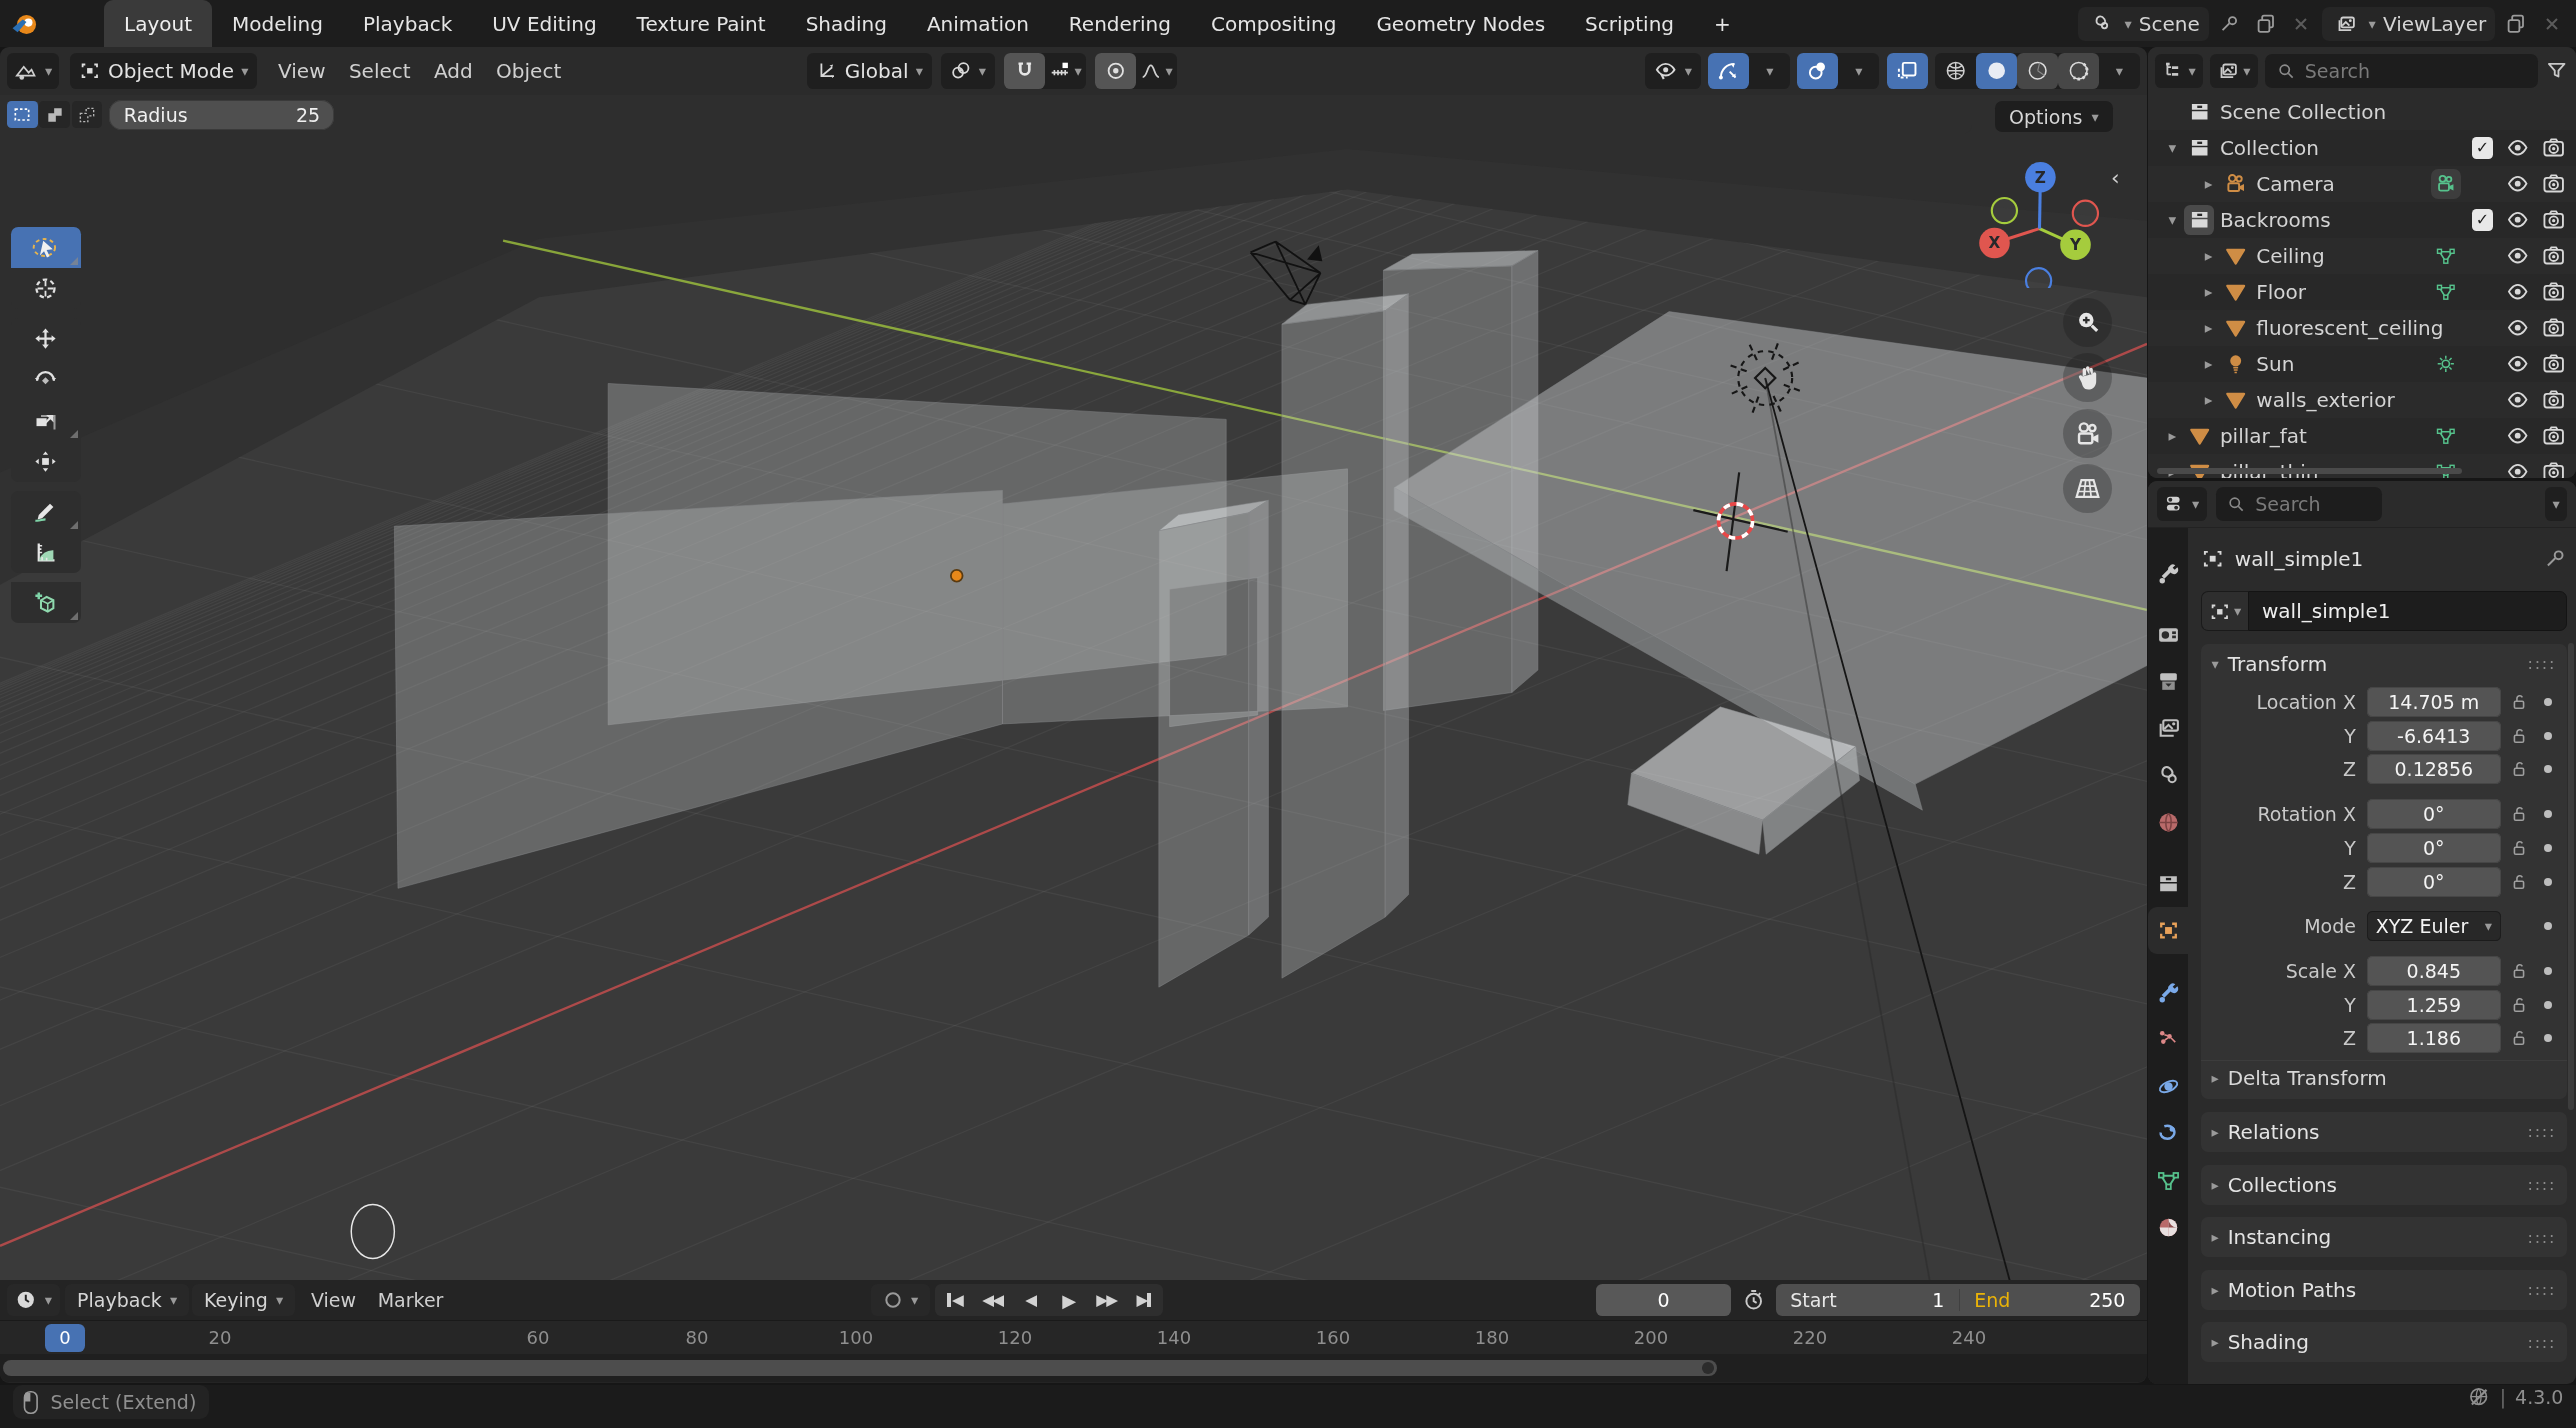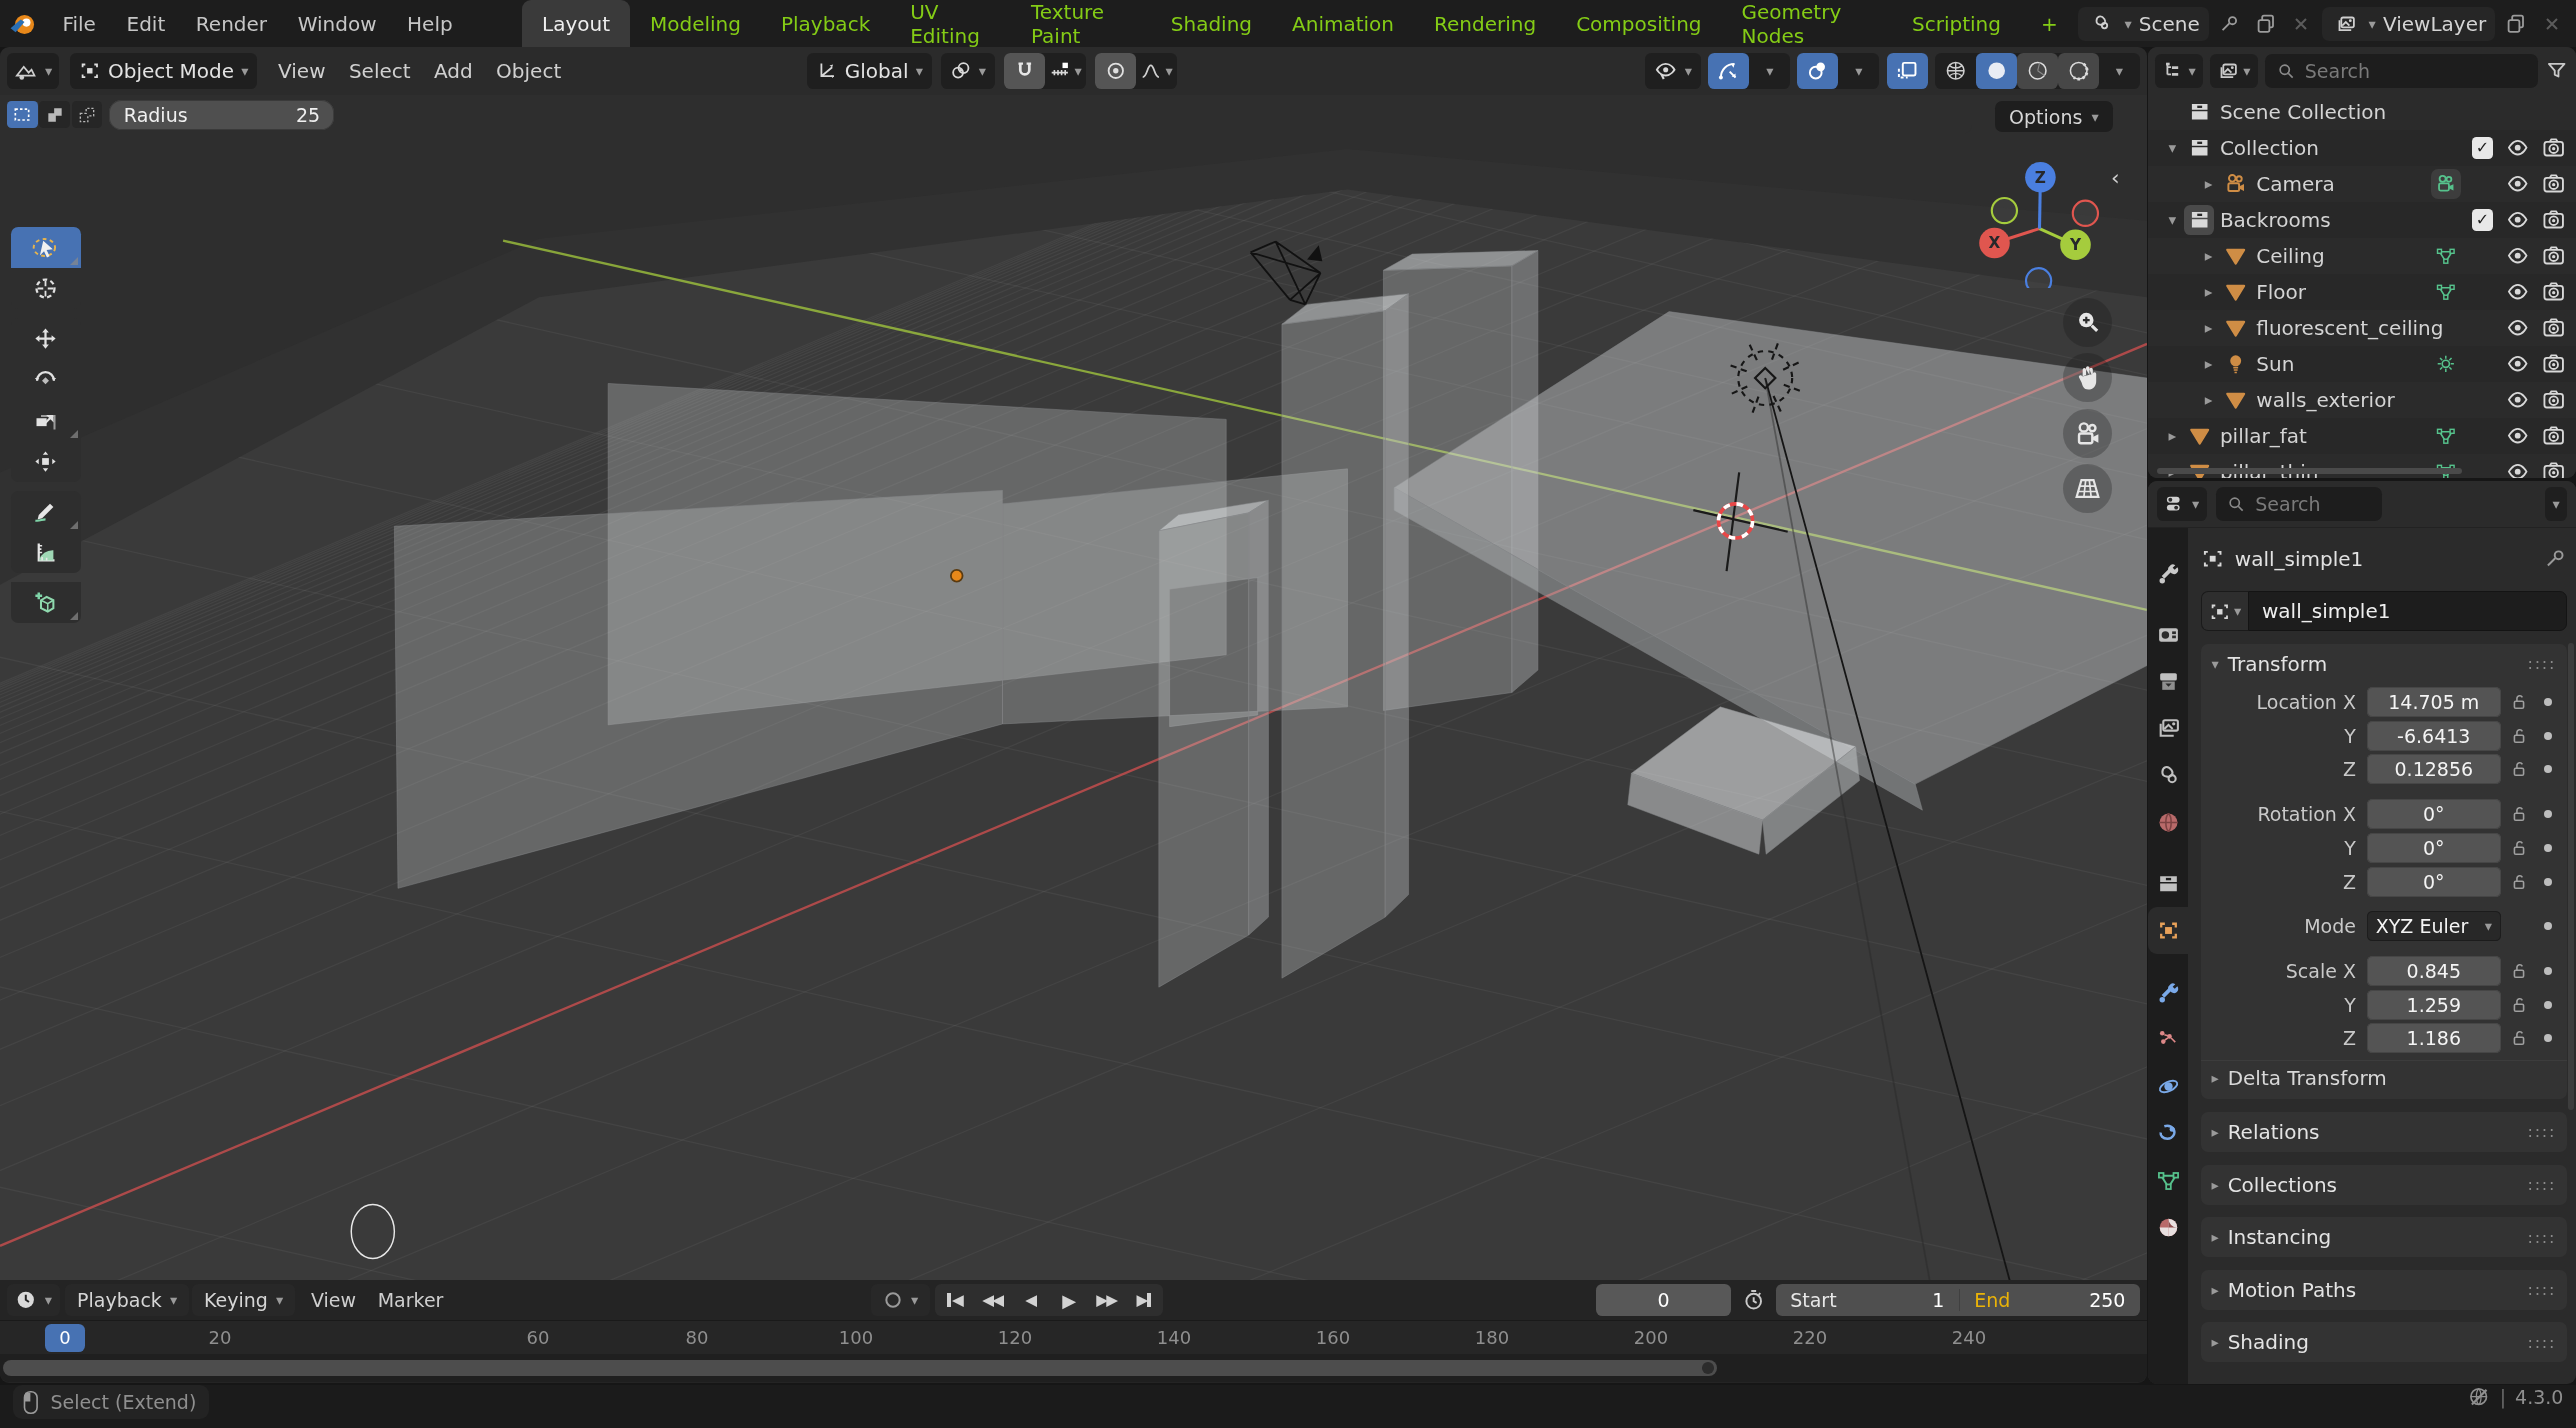--- a/index.html
+++ b/index.html
@@ -5,21 +5,21 @@
   * { margin:0; padding:0; box-sizing:border-box; user-select:none; }
   html,body { background:#101010; }
   body { font-family:"DejaVu Sans","Liberation Sans",sans-serif; color:#cfcfcf; }
   #app { position:relative; width:2576px; height:1428px; background:#161616; overflow:hidden; }
 
   
   #topbar { position:absolute; left:0; top:0; width:2576px; height:47px; background:#1d1d1d; display:flex; align-items:stretch; font-size:20px; }
   .menu-item { padding:0 15.3px; display:flex; align-items:center; color:#c6c6c6; border-radius:7.2px; }
   #logo { width:50px; display:flex; align-items:center; justify-content:center; }
   .ws-tabs { display:flex; margin-left:54px; align-items:stretch; }
-  .ws-tab { padding:0 20px; display:flex; align-items:center; color:#84cc16; font-size:20px; border-radius:9px 9px 0 0; }
+  .ws-tab { padding:0 20px; display:flex; align-items:center; color:#e5e5e5; font-size:20px; border-radius:9px 9px 0 0; }
   .ws-tab.active { background:#3a3a3a; color:#efefef; }
   .tb-right { margin-left:auto; display:flex; align-items:center; gap:5.4px; padding-right:9px; font-size:20px; color:#d4d4d4; }
   .tb-ico { width:30.5px; height:30.5px; display:flex; align-items:center; justify-content:center; color:#9c9c9c; }
   .tb-ico.dim { color:#5c5c5c; }
   .idblock { display:flex; align-items:center; gap:7.2px; background:#262626; border-radius:7.2px; padding:2.7px 9px; height:34px; }
 
   
   #main { position:absolute; left:0; top:47px; width:2576px; height:1337px; }
   #left { position:absolute; left:0; top:0; width:2147px; height:1337px; }
   #right { position:absolute; left:2148px; top:0; width:428px; height:1337px; }
@@ -134,27 +134,20 @@
 <div id="app">
 
   <div id="topbar">
     <div id="logo">
       <svg class="inl" width="30.5" height="30.5" viewBox="0 0 24 24">
           <circle cx="13" cy="13" r="7.5" fill="#e8881a"></circle>
           <circle cx="14.5" cy="11.5" r="3.2" fill="#fff"></circle>
           <path d="M2 16l8-7 3 2-7 8z" fill="#2a6fb4"></path>
         </svg>
     </div>
-    <div id="tb-menus" style="display: flex;">
-        <div class="menu-item">File</div>
-        <div class="menu-item">Edit</div>
-        <div class="menu-item">Render</div>
-        <div class="menu-item">Window</div>
-        <div class="menu-item">Help</div>
-      </div>
     <div class="ws-tabs" id="ws-tabs">
         <div class="ws-tab active">Layout</div>
         <div class="ws-tab">Modeling</div>
         <div class="ws-tab">Playback</div>
         <div class="ws-tab">UV Editing</div>
         <div class="ws-tab">Texture Paint</div>
         <div class="ws-tab">Shading</div>
         <div class="ws-tab">Animation</div>
         <div class="ws-tab">Rendering</div>
         <div class="ws-tab">Compositing</div>

